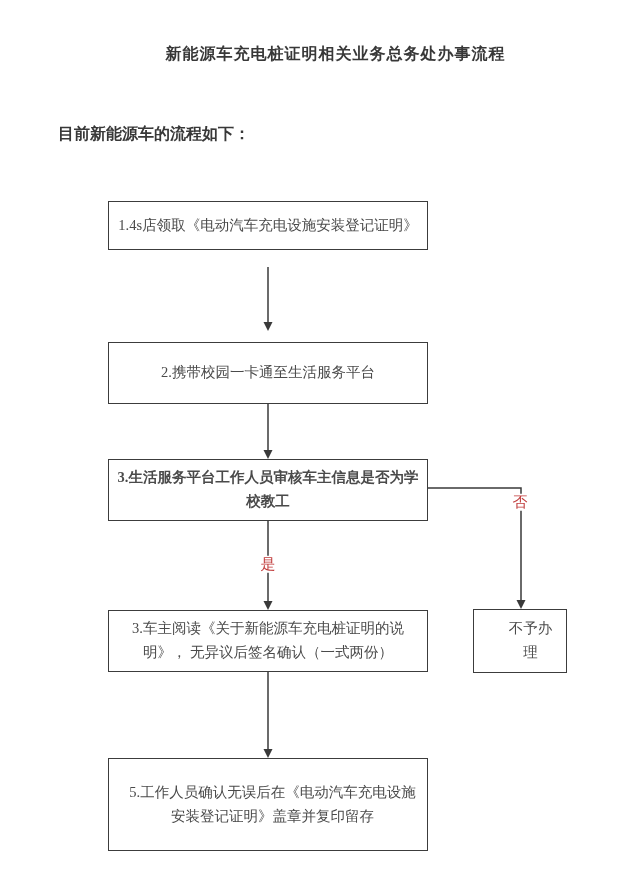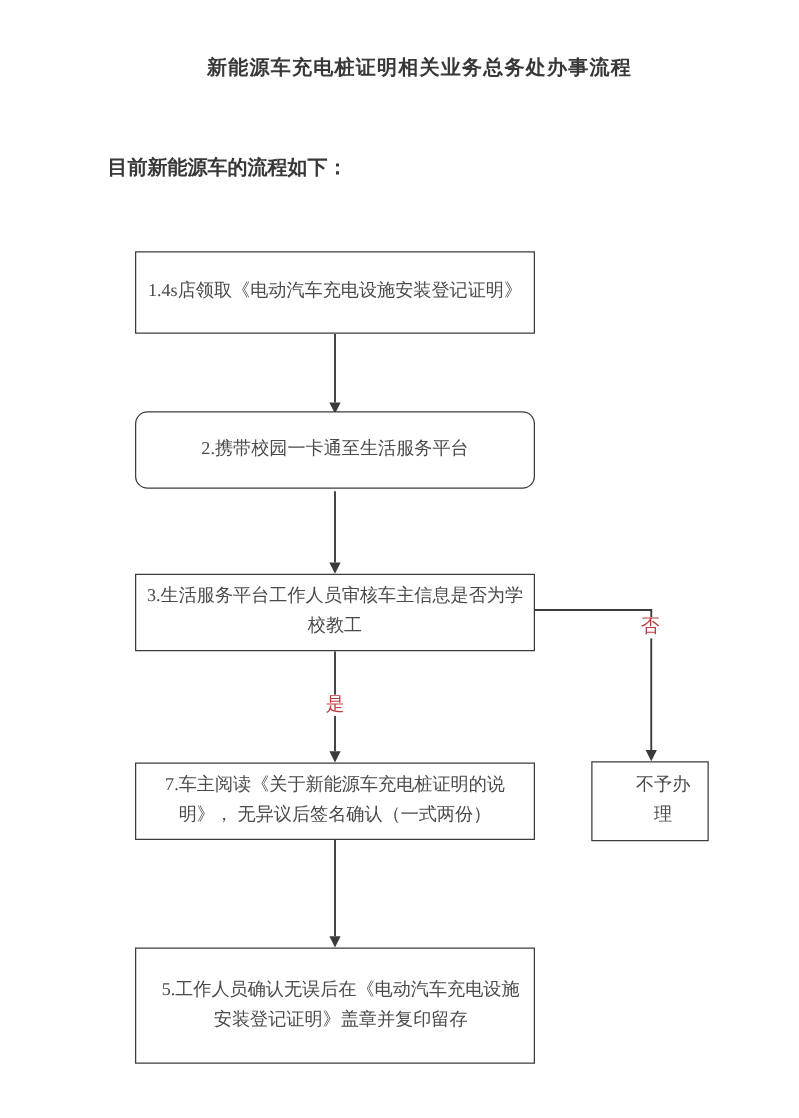--- a/index.html
+++ b/index.html
@@ -23,38 +23,37 @@
     letter-spacing: 1px;
     color: #383838;
   }
   .page-subtitle {
     position: absolute;
     top: 124px; left: 58px;
     font-family: Liberation Mono, monospace;
     font-weight: bold;
     font-size: 16px;
     color: #383838;
-    margin-left: 28px;
   }
   .flow-box {
     position: absolute;
     border: 1.5px solid #3c3c3c;
     background: #ffffff;
     display: flex;
     align-items: center;
     justify-content: center;
     text-align: center;
     font-size: 14.5px;
     line-height: 1.65;
     color: #4a4a4a;
     padding: 4px 7px;
   }
-  .box-step-1 { left: 108px; top: 201px; width: 320px; height: 66px; }
-  .box-step-2 { left: 108px; top: 329px; width: 320px; height: 62px; border-radius: 10px; }
-  .box-step-3 { left: 108px; top: 459px; width: 320px; height: 62px; }
+  .box-step-1 { left: 108px; top: 201px; width: 320px; height: 49px; }
+  .box-step-2 { left: 108px; top: 342px; width: 320px; height: 62px; }
+  .box-step-3 { left: 108px; top: 459px; width: 320px; height: 62px; font-weight: bold; }
   .box-step-4 { left: 108px; top: 610px; width: 320px; height: 62px; }
   .box-step-5 { left: 108px; top: 758px; width: 320px; height: 93px; padding-left: 16px; }
   .box-reject { left: 473px; top: 609px; width: 94px;  height: 64px; padding-left: 28px; }
   .arrow-layer {
     position: absolute;
     top: 0; left: 0;
     width: 639px; height: 894px;
     pointer-events: none;
   }
   .branch-label {
@@ -112,21 +111,21 @@
 
 <div class="flow-box box-step-2">
   <span>2.携带校园一卡通至生活服务平台</span>
 </div>
 
 <div class="flow-box box-step-3">
   <span>3.生活服务平台工作人员审核车主信息是否为学校教工</span>
 </div>
 
 <div class="flow-box box-step-4">
-  <span>7.车主阅读《关于新能源车充电桩证明的说明》， 无异议后签名确认（一式两份）</span>
+  <span>3.车主阅读《关于新能源车充电桩证明的说明》， 无异议后签名确认（一式两份）</span>
 </div>
 
 <div class="flow-box box-step-5">
   <span>5.工作人员确认无误后在《电动汽车充电设施安装登记证明》盖章并复印留存</span>
 </div>
 
 <div class="flow-box box-reject">
   <span>不予办理</span>
 </div>
 

